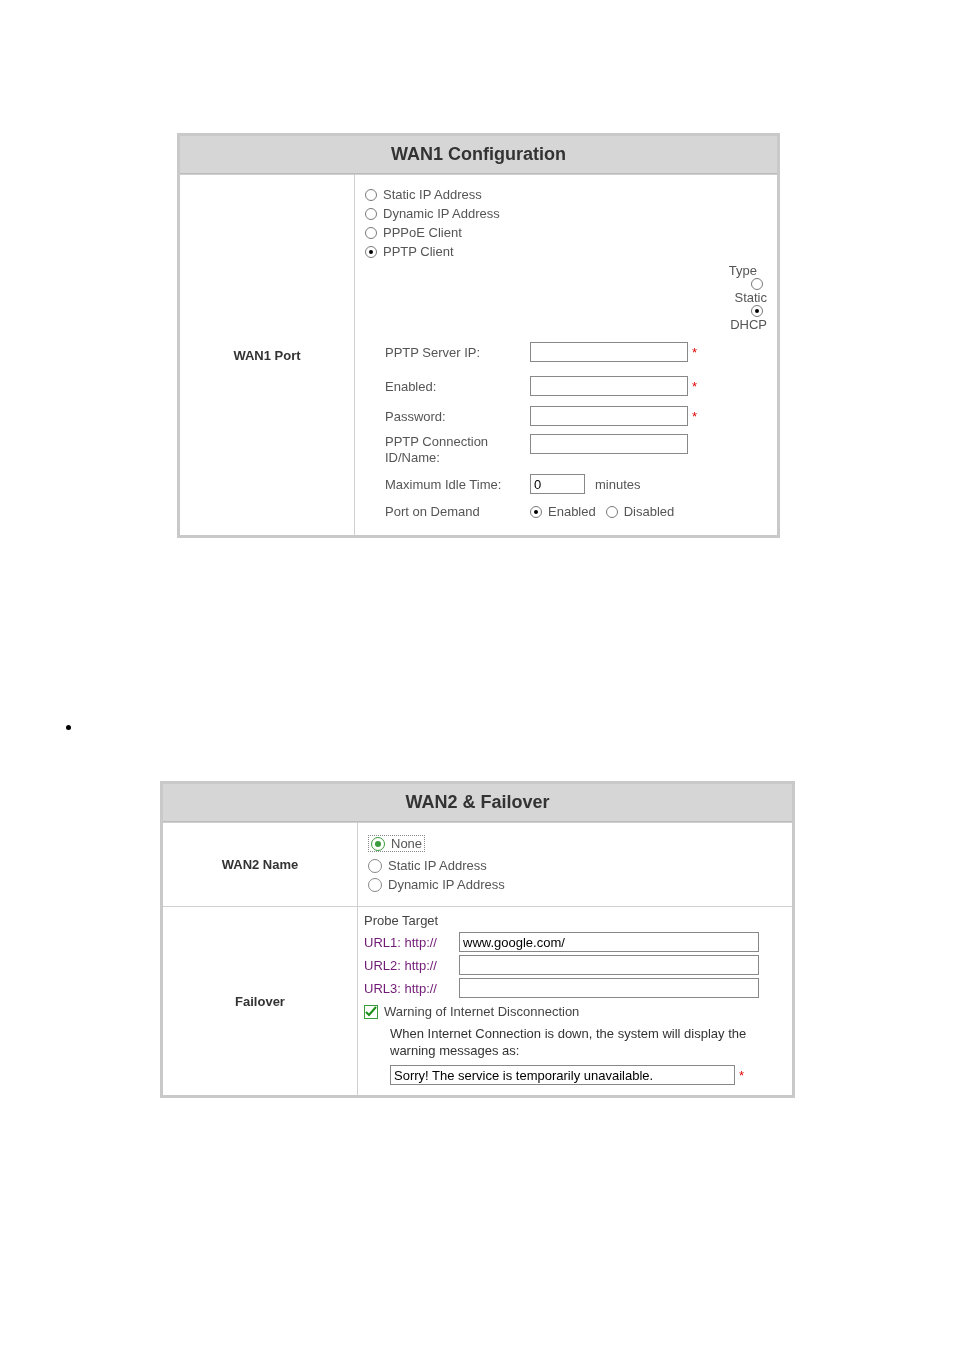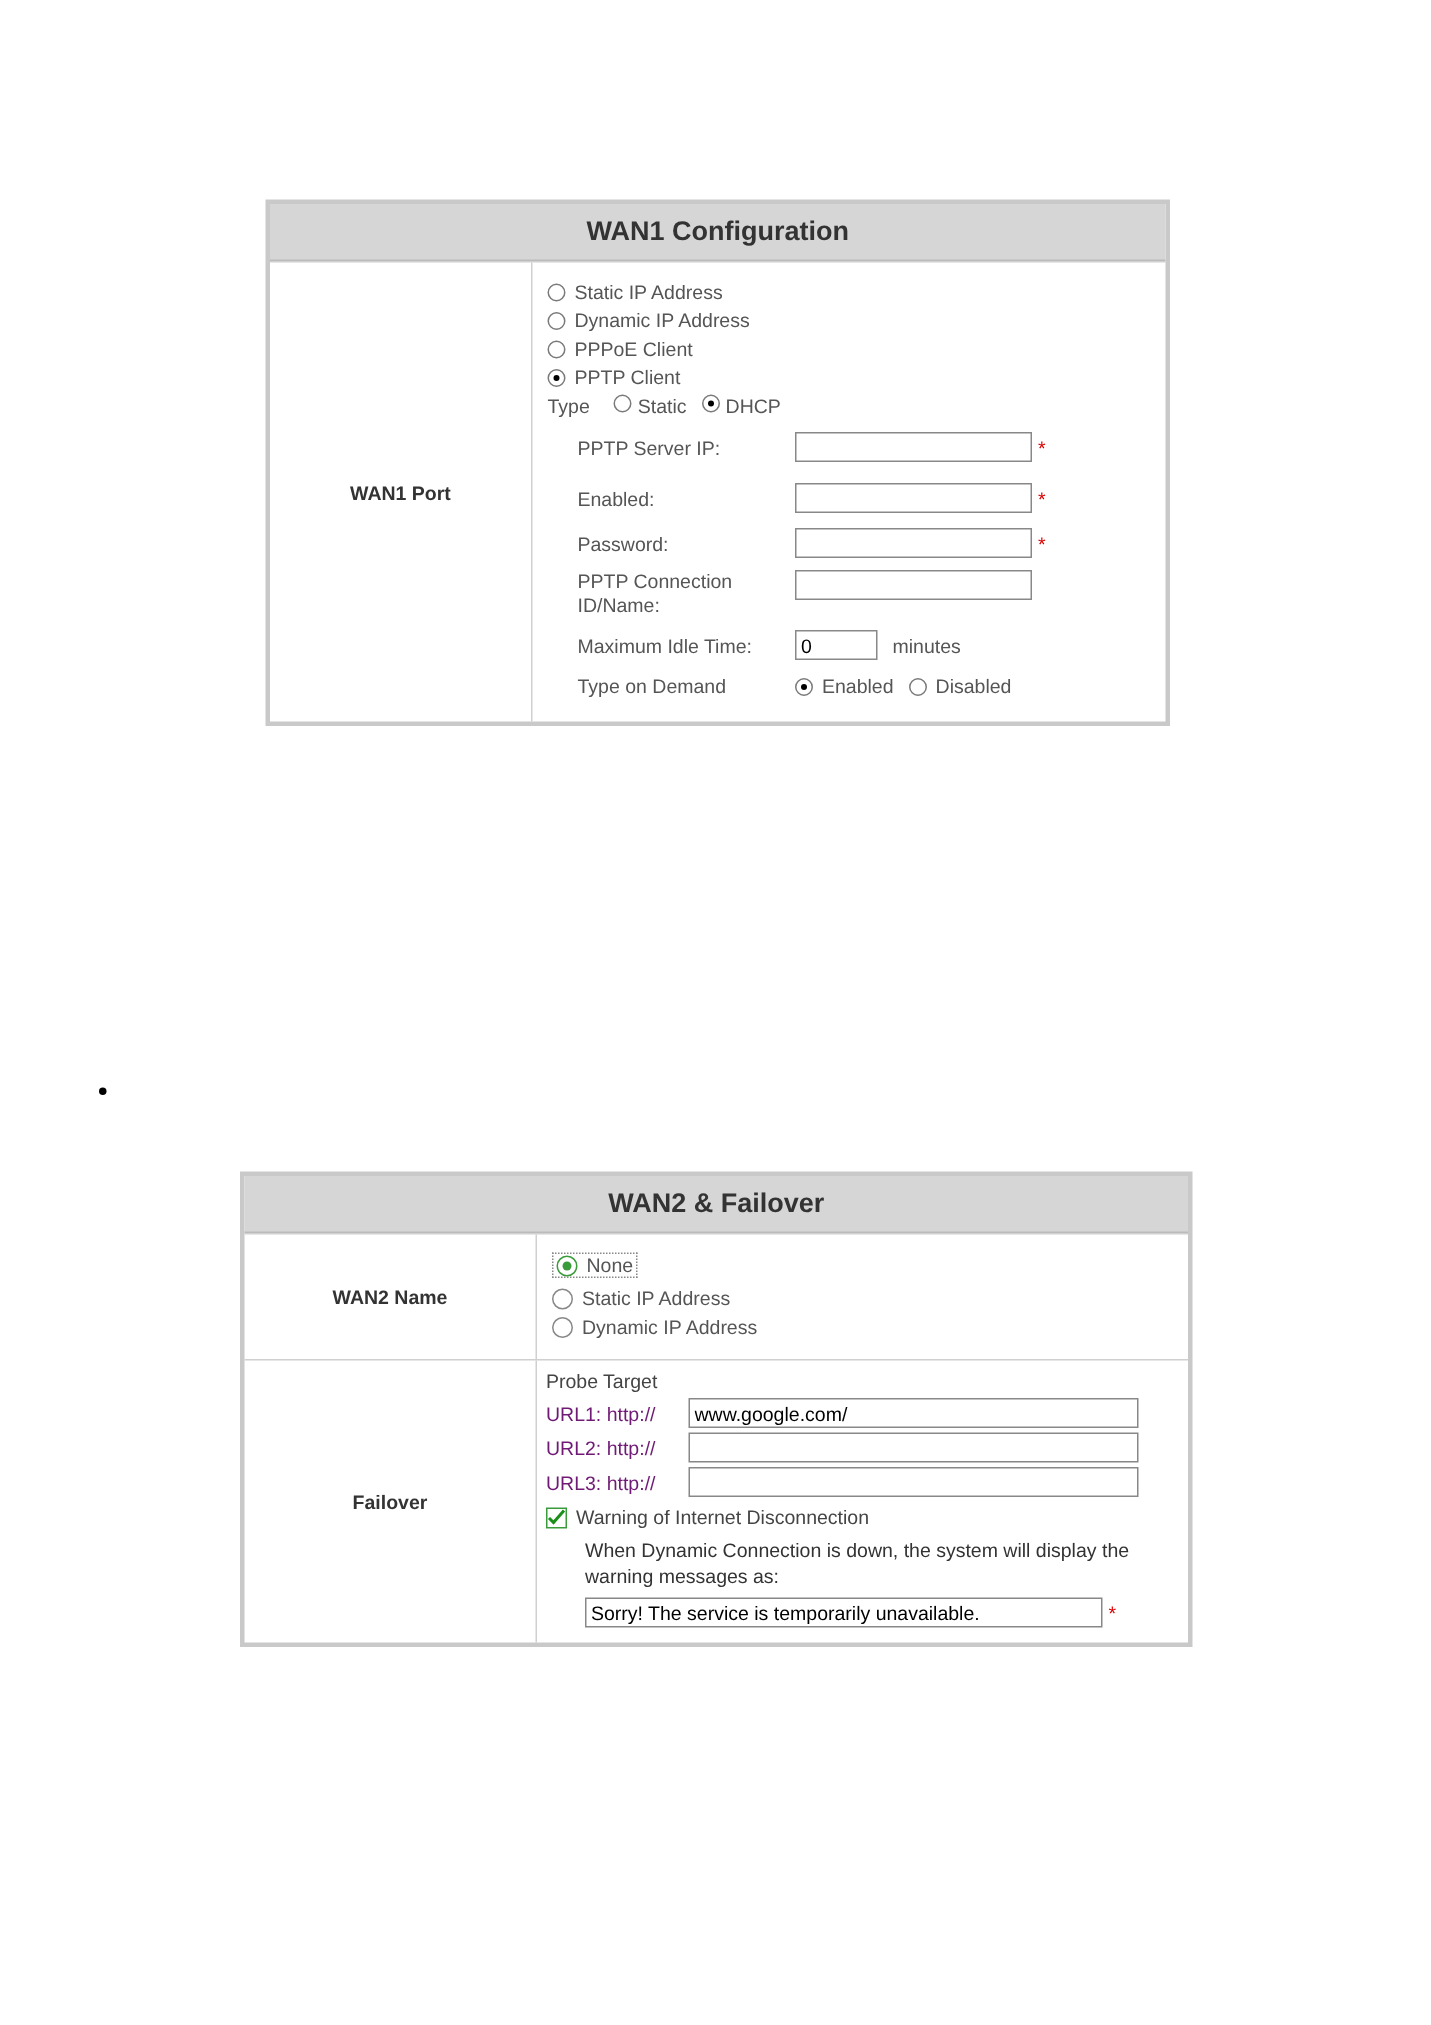--- a/index.html
+++ b/index.html
@@ -118,22 +118,22 @@
     border:1px solid #888;
     height:20px;
     box-sizing:border-box;
     font-size:13px;
     padding:0 3px;
     background:#fff;
   }
   .asterisk { color:#d00; margin-left:4px; }
 
   .indent-type {
-    display:flex;align-items:flex-start;
-    margin-top:4px; margin-bottom:10px;
+    display:flex;align-items:flex-end;
+    margin-top:4px; margin-bottom:10px;flex-direction:column;
   }
   .indent-type .tylabel { margin-right:10px; }
   .indent-type .classic-radio { margin-left:6px; margin-right:4px; }
 
   
   .modern-check {
     display:inline-block;width:14px;height:14px;vertical-align:middle;
     border:1px solid #3a9b3a;background:#fff;box-sizing:border-box;
     margin-right:6px;position:relative;
   }
@@ -235,21 +235,21 @@
 
         <div class="sub-line" style="margin-top:8px;">
           <div class="fld-label">Maximum Idle Time:</div>
           <div class="fld-val">
             <input class="txt" style="width: 55px;" value="0">
             <span style="margin-left:10px;">minutes</span>
           </div>
         </div>
 
         <div class="sub-line" style="margin-top:10px; margin-bottom:6px;">
-          <div class="fld-label">Type on Demand</div>
+          <div class="fld-label">Port on Demand</div>
           <div class="fld-val">
             <span class="classic-radio">
                 <span class="outer">
                   <span class="dot-classic"></span>
                 </span>
               </span>
             <span>Enabled</span>
             <span class="classic-radio" style="margin-left:10px;">
                 <span class="outer"></span>
               </span>
@@ -314,21 +314,21 @@
 
         <div style="margin-top:6px; display:flex; align-items:center;">
           <span class="modern-check">
             <svg width="12" height="12" viewBox="0 0 12 12">
                 <polyline points="1,6 4,9 11,1" fill="none" stroke="#1a8f1a" stroke-width="2"></polyline>
               </svg>
           </span>
           <span style="color:#444;">Warning of Internet Disconnection</span>
         </div>
 
-        <div style="margin:6px 0 6px 26px; color:#333; line-height:17px; max-width:380px;">When Dynamic Connection is down, the system will display the warning messages as:</div>
+        <div style="margin:6px 0 6px 26px; color:#333; line-height:17px; max-width:380px;">When Internet Connection is down, the system will display the warning messages as:</div>
 
         <div style="margin-left:26px; display:flex; align-items:center;">
           <input class="txt" style="width: 345px;" value="Sorry! The service is temporarily unavailable.">
           <span class="asterisk">*</span>
         </div>
       </div>
     </div>
   </div>
 
 </div>

